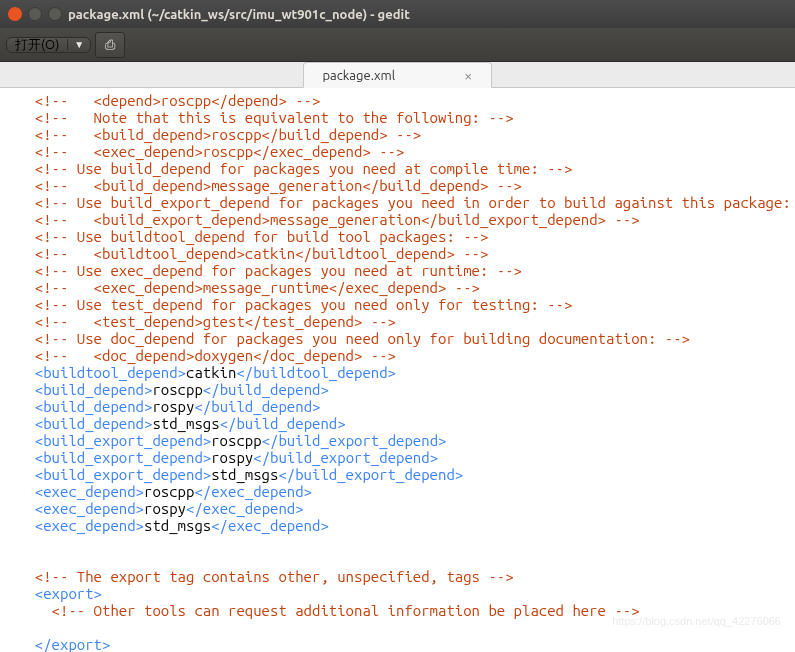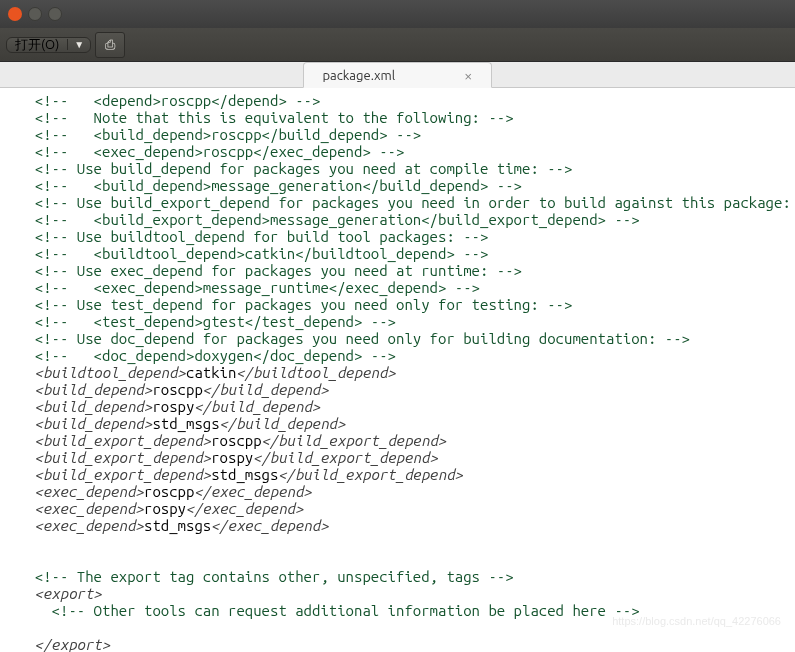--- a/index.html
+++ b/index.html
@@ -107,41 +107,42 @@
       background: #fff;
       padding: 4px 6px 8px 18px;
       font-family: "Ubuntu Mono", "DejaVu Sans Mono", monospace;
       font-size: 15px;
       line-height: 17px;
       white-space: pre;
       overflow: hidden;
       position: relative;
       color: #000;
     }
-    .cmt { color: #14532d; }
-    .tag { color: #404040; font-style: italic; }
+    .cmt { color: #c2410c; }
+    .tag { color: #3b82f6; }
     .txt { color: #000; }
     .watermark {
       position: absolute;
       right: 14px;
       bottom: 22px;
       color: #eaeaea;
       font-family: sans-serif;
       font-size: 11px;
     }
   </style>
 </head>
 <body>
 
 <div class="titlebar">
   <div class="window-controls">
     <span class="wbtn close-b"></span>
     <span class="wbtn min-b"></span>
     <span class="wbtn max-b"></span>
   </div>
+  <span>package.xml (~/catkin_ws/src/imu_wt901c_node) - gedit</span>
 </div>
 
 <div class="toolbar">
   <div class="open-btn">
     <span class="txt">打开(O)</span>
     <span class="arrow">▼</span>
   </div>
   <div class="new-btn">
     <span>⎙</span>
   </div>

